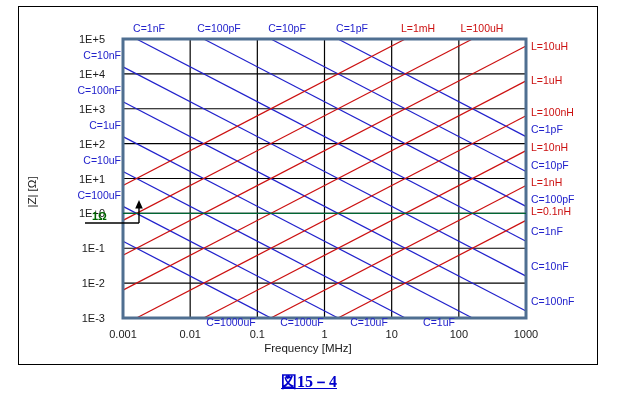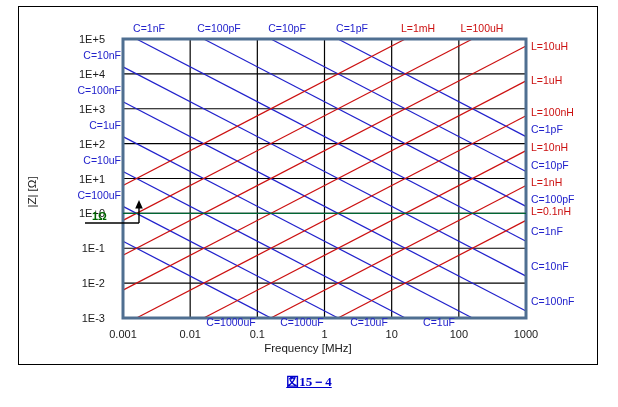--- a/index.html
+++ b/index.html
@@ -1,21 +1,21 @@
 <!DOCTYPE html>
 <html><head>
 <meta charset="utf-8">
 <style>
   html,body{margin:0;padding:0;background:#ffffff;}
   body{width:618px;height:407px;font-family:"Liberation Sans",sans-serif;overflow:hidden;}
   #root{position:relative;width:618px;height:407px;background:#fff;}
   #figure-box{position:absolute;left:18px;top:6px;width:580px;height:359px;border:1px solid #000;background:#fff;box-sizing:border-box;}
   #chart-svg{position:absolute;left:0;top:0;}
   #caption{position:absolute;left:0;top:372px;width:618px;text-align:center;}
-  #caption .cap-link{color:#0000cc;font-weight:bold;font-size:13px;text-decoration:underline;font-family:"Liberation Serif",serif;letter-spacing:0px;}
+  #caption .cap-link{color:#0000cc;font-weight:bold;font-size:16px;text-decoration:underline;font-family:"Liberation Serif",serif;letter-spacing:0px;}
   text{font-family:"Liberation Sans",sans-serif;}
   .ticklab{font-size:11px;fill:#1a1a1a;}
   .axlab{font-size:11.5px;fill:#1a1a1a;}
   .clab{font-size:10.5px;fill:#2222cc;}
   .llab{font-size:10.5px;fill:#cc1111;}
   .ohm{font-size:11px;fill:#006600;font-weight:bold;}
 </style>
 </head>
 <body>
 

